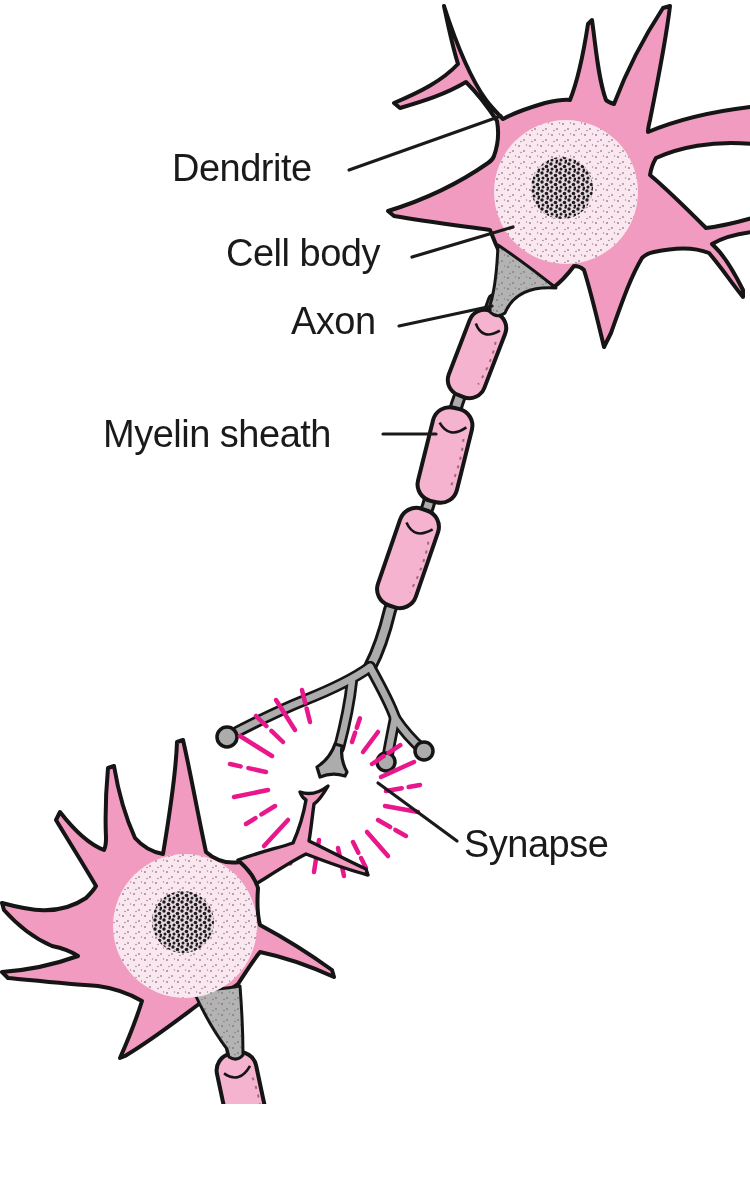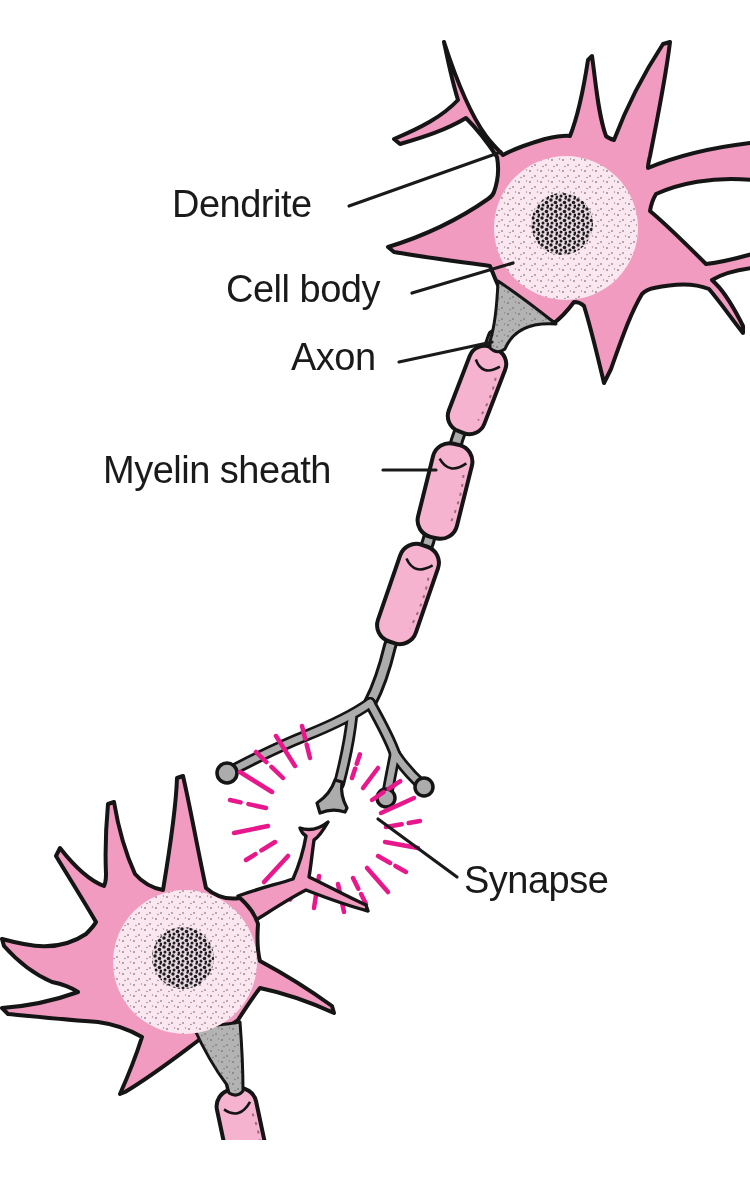--- a/index.html
+++ b/index.html
@@ -1,17 +1,17 @@
 <!DOCTYPE html>
 <html><head>
 <meta charset="utf-8">
 <style>
   html,body{margin:0;padding:0;background:#ffffff;}
   .stage{position:relative;width:750px;height:1104px;background:#ffffff;overflow:hidden;
-         font-family:"Liberation Sans",sans-serif;margin-top:36px;}
+         font-family:"Liberation Sans",sans-serif;}
   svg{display:block}
   text.lbl{font-family:"Liberation Sans",sans-serif;font-size:38px;fill:#1a1a1a;letter-spacing:-0.5px;}
 </style>
 </head>
 <body>
 
 <div class="stage">
 <svg width="750" height="1202" viewBox="0 0 750 1202">
   <defs>
     <pattern id="stip" width="11" height="11" patternUnits="userSpaceOnUse">

